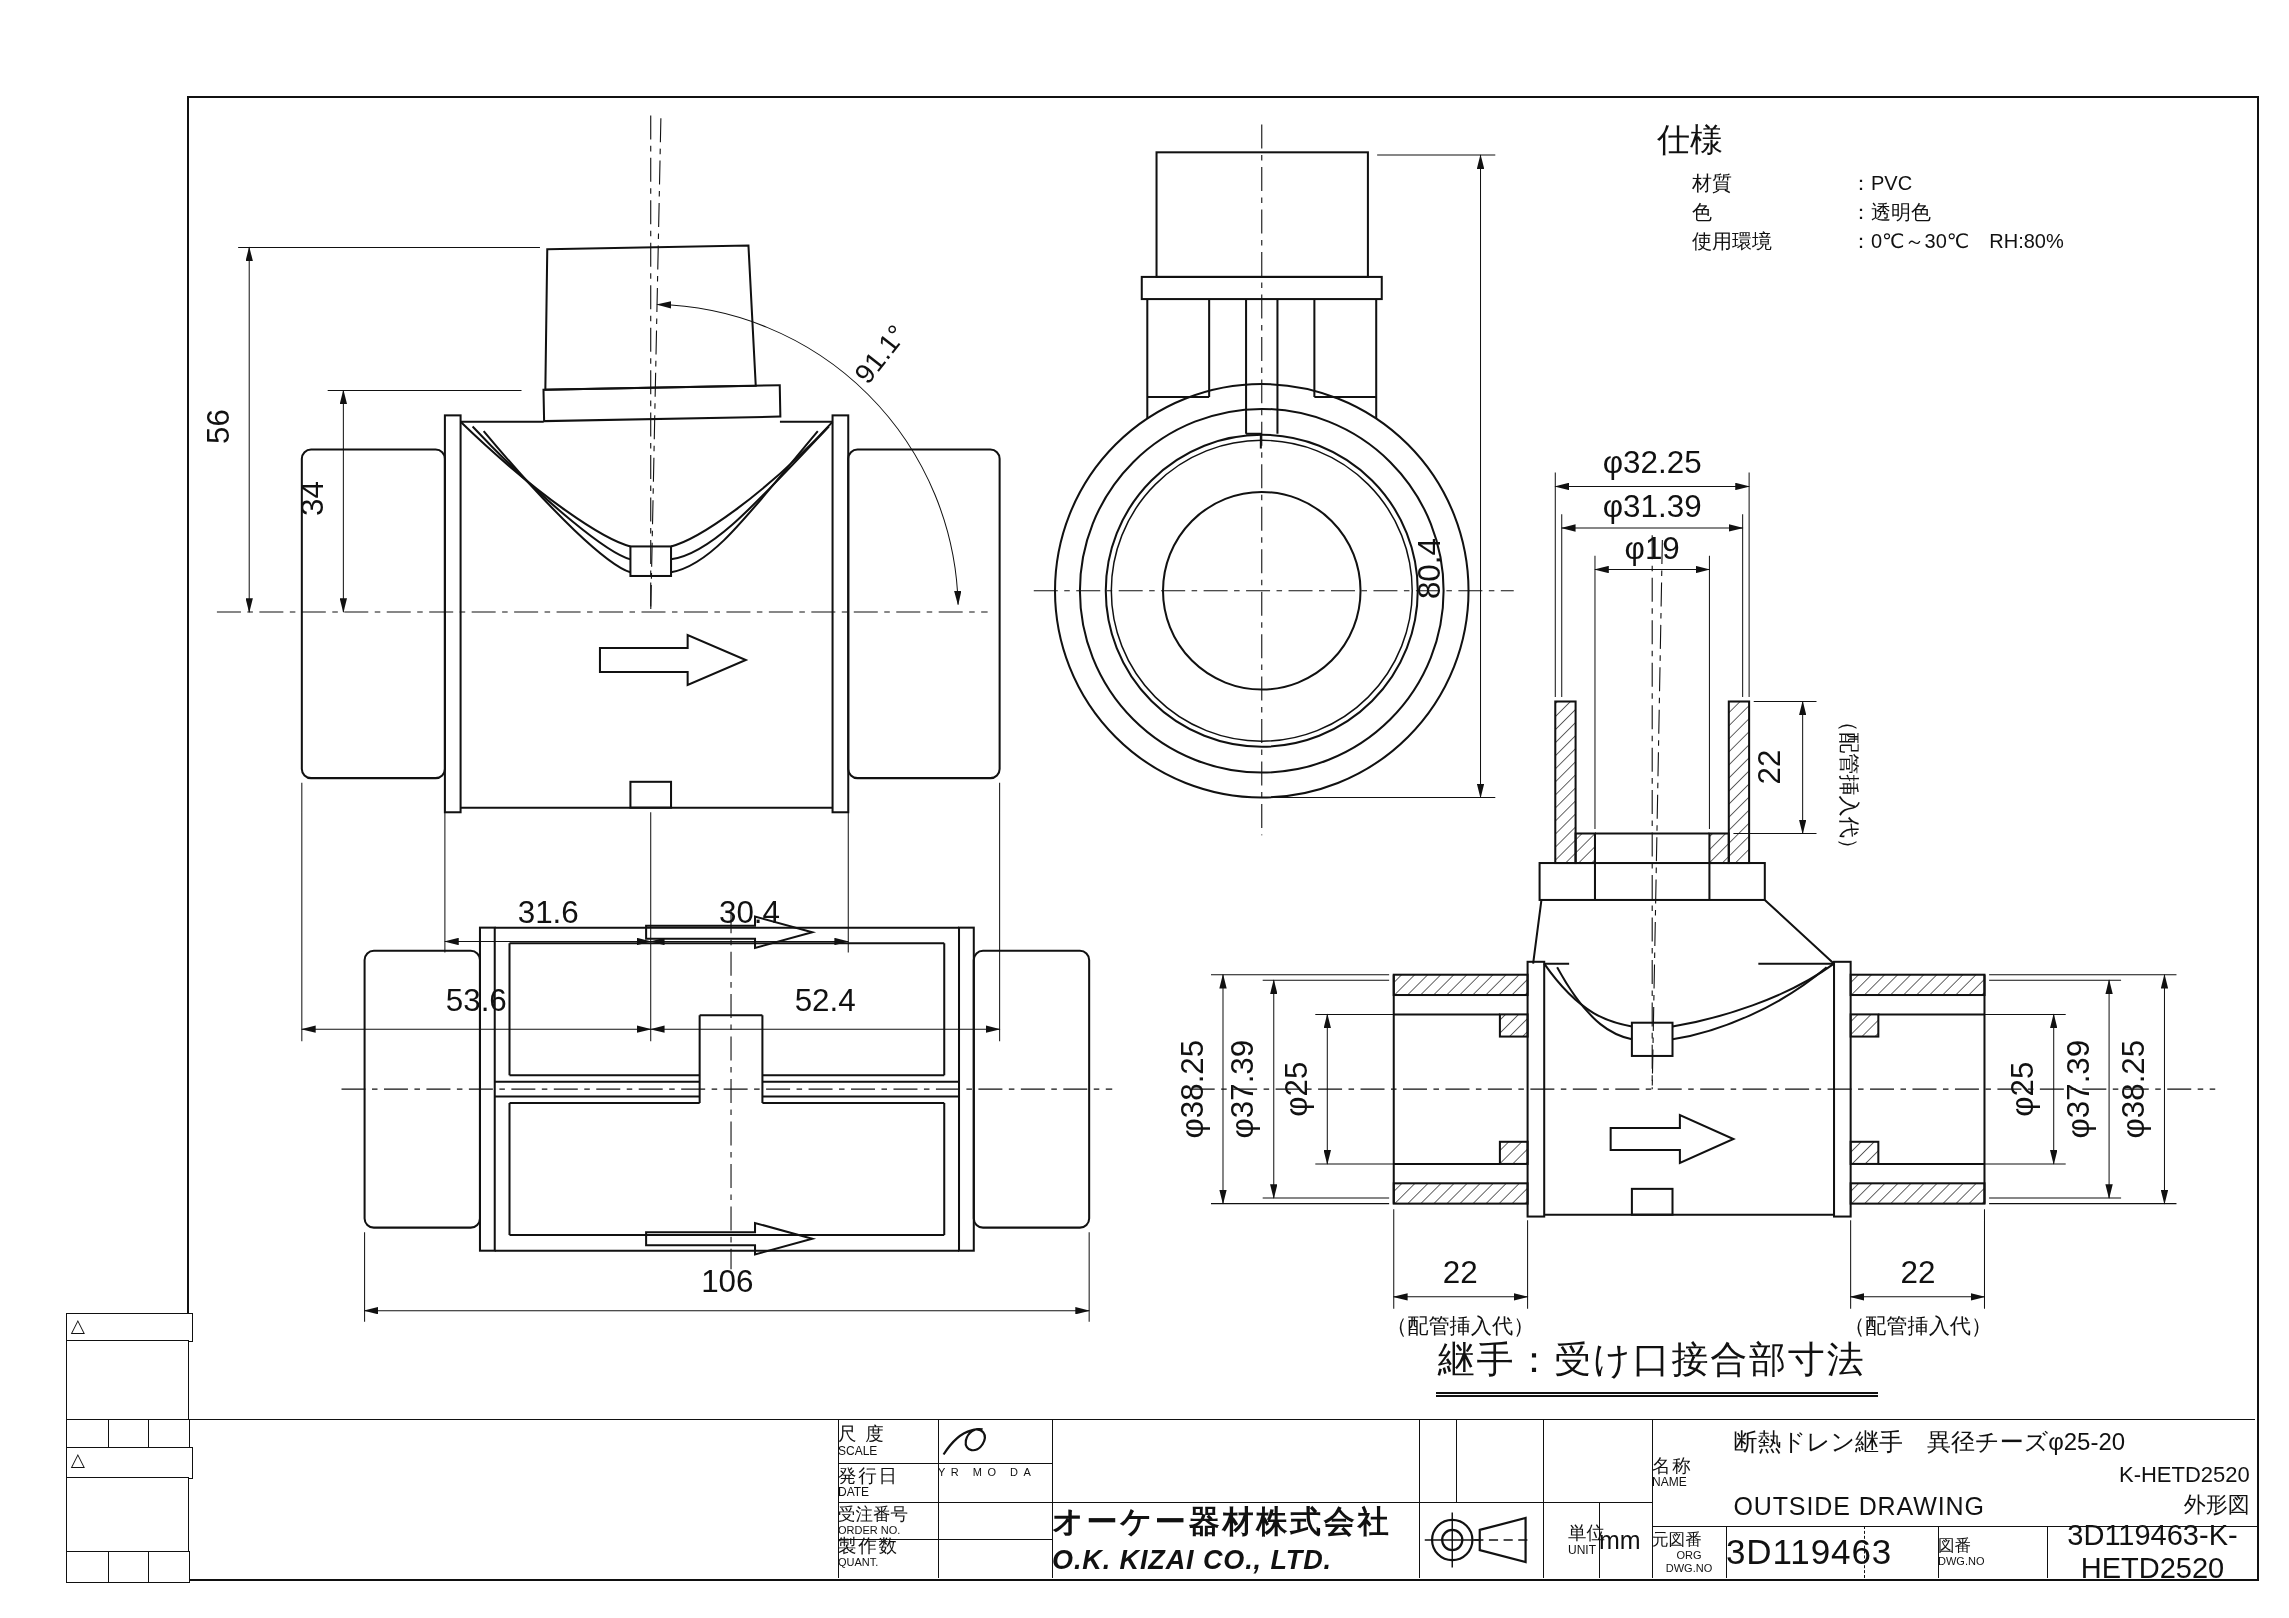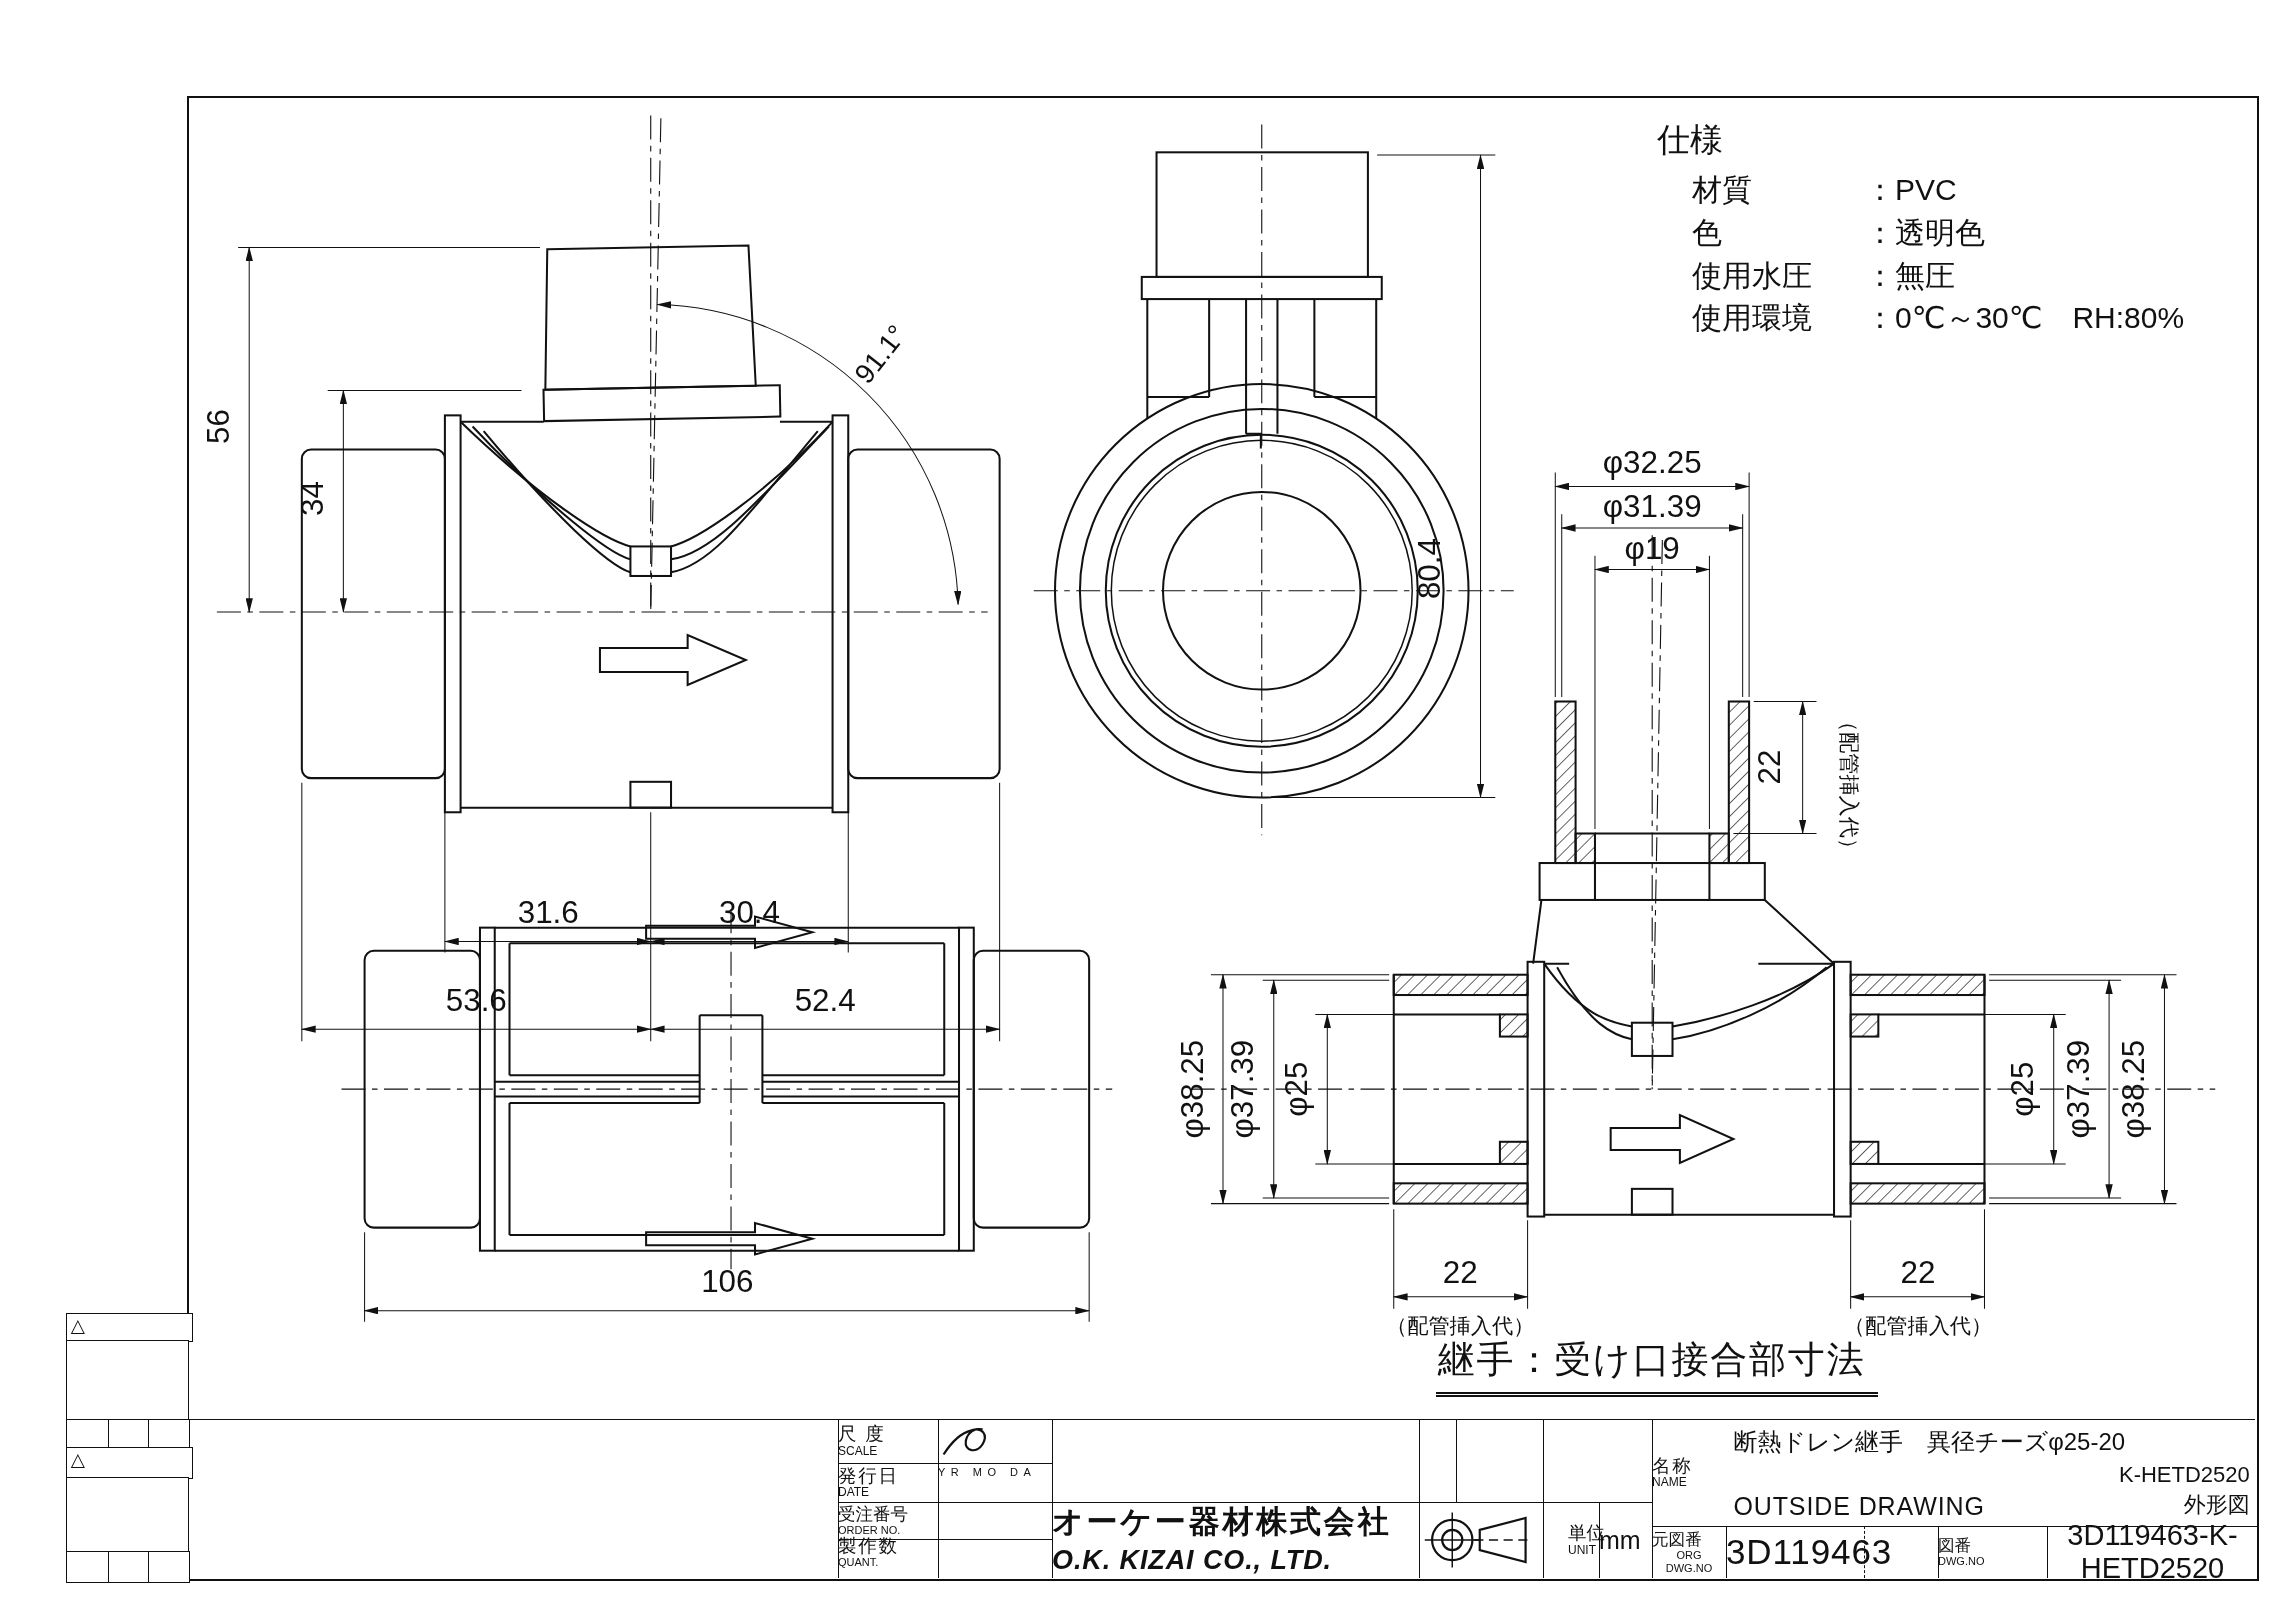--- a/index.html
+++ b/index.html
@@ -12,21 +12,21 @@
   .vl.dashed{border-left-style:dashed;}
   .cell{position:absolute;display:flex;flex-direction:column;align-items:flex-start;justify-content:center;
         text-align:center;line-height:1.15;}
   .ja{font-size:18.5px;letter-spacing:1.8px;}
   .en{font-size:12px;letter-spacing:0px;}
   .frame{position:absolute;left:187px;top:96px;width:2068px;height:1481px;border:2.8px solid #111;}
   .revrect{position:absolute;border:1.8px solid #111;background:#fff;}
   .tri{font-size:18.5px;padding-left:3.7px;line-height:24px;}
   #specs{position:absolute;left:1657px;top:118px;width:609px;}
   #specs .t{font-size:33px;margin-bottom:7px;}
-  #specs .row{display:flex;font-size:30px;margin:1.8px 0 1.8px 35px;gap:14px;}
+  #specs .row{display:flex;font-size:20px;margin:1.8px 0 1.8px 35px;}
   #specs .lab{width:159px;flex:0 0 auto;}
   #caption{position:absolute;left:1436px;top:1335px;font-size:37px;letter-spacing:1.8px;
            border-bottom:5.5px double #111;padding:0 13px 7.4px 1.8px;}
   .company-ja{font-size:31px;font-weight:bold;letter-spacing:2.8px;}
   .company-en{font-size:27px;font-weight:bold;font-style:italic;letter-spacing:0.9px;margin-top:5.5px;}
   #namearea{position:absolute;left:1726px;top:1419px;width:533px;height:107px;}
   #namearea .nm{position:absolute;left:7.4px;top:7.4px;font-size:24px;}
   #namearea .od{position:absolute;left:7.4px;bottom:5.5px;font-size:25px;letter-spacing:0.9px;}
   #namearea .kd{position:absolute;right:9.2px;top:41px;text-align:right;font-size:22px;line-height:1.35;}
   .bignum{font-size:35px;letter-spacing:0.9px;}
@@ -240,24 +240,20 @@
 
   <div id="specs">
     <div class="t">仕様</div>
     <div class="row">
       <span class="lab">材質</span>
       <span>：PVC</span>
     </div>
     <div class="row">
       <span class="lab">色</span>
       <span>：透明色</span>
-    </div>
-    <div class="row">
-      <span class="lab">使用水圧</span>
-      <span>：無圧</span>
     </div>
     <div class="row">
       <span class="lab">使用環境</span>
       <span>：0℃～30℃　RH:80%</span>
     </div>
   </div>
 
   <div id="caption">継手：受け口接合部寸法</div>
 
   <div>

